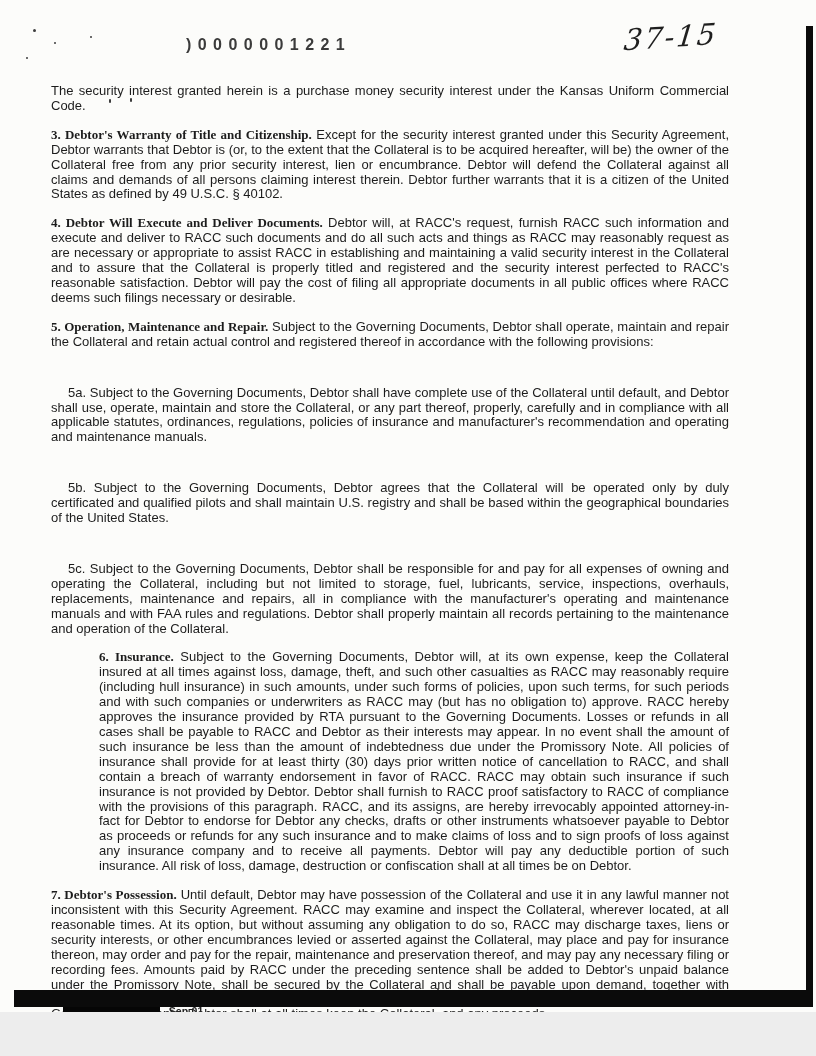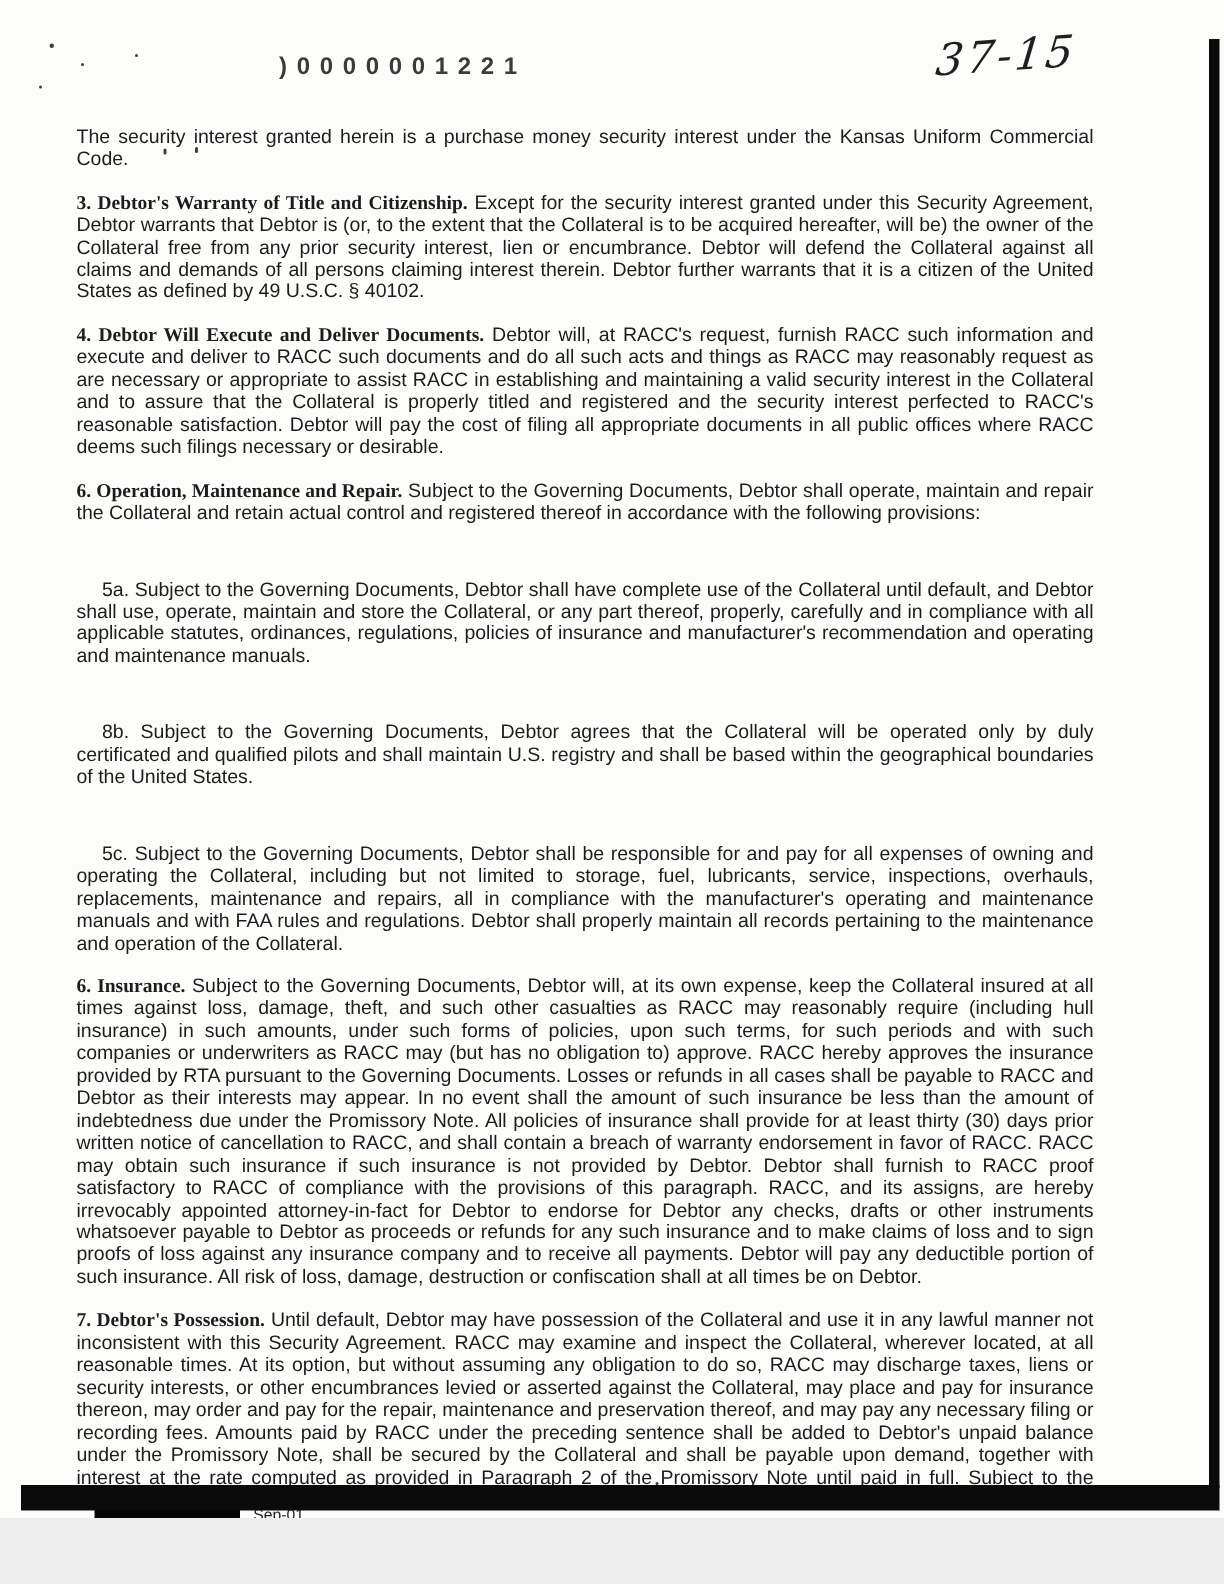--- a/index.html
+++ b/index.html
@@ -22,24 +22,24 @@
     font-size:29px; color:#1f1f1f; letter-spacing:2px;
     transform:rotate(-4deg) skewX(-10deg);
   }
   .content {
     position:absolute; left:51px; top:84px; width:678px;
     font-size:13px; line-height:14.9px; text-align:justify;
   }
   .para { margin-bottom:14px; }
   .para b { font-weight:bold;font-family:Liberation Serif, serif; }
   .sub { text-indent:17px;margin-top:36px; }
-  .mt-lg { margin-top:12px; }
+  .mt-lg { margin-top:12px;margin-left:48px; }
   .footer {
     position:absolute; left:63px; top:1004px;
-    display:flex; align-items:flex-start; font-size:10.5px; color:#222;
+    display:flex; align-items:flex-end; font-size:10.5px; color:#222;font-weight:bold;
   }
   .redaction { width:97px; height:13px; background:#060606; margin-right:3px; }
   .edge-right {
     position:absolute; right:3px; top:26px; bottom:20px;
     width:7px; background:#0b0b0b;
   }
   .edge-bottom {
     position:absolute; left:14px; right:3px; bottom:5px;
     height:17px; background:#0b0b0b;
   }
@@ -61,25 +61,25 @@
   <div class="handwritten">37-15</div>
 
   <div class="content">
 
     <p class="para"><span>The security interest granted herein is a purchase money security interest under the Kansas Uniform Commercial Code.</span></p>
 
     <p class="para"><b>3. Debtor's Warranty of Title and Citizenship.</b> <span>Except for the security interest granted under this Security Agreement, Debtor warrants that Debtor is (or, to the extent that the Collateral is to be acquired hereafter, will be) the owner of the Collateral free from any prior security interest, lien or encumbrance. Debtor will defend the Collateral against all claims and demands of all persons claiming interest therein. Debtor further warrants that it is a citizen of the United States as defined by 49 U.S.C. § 40102.</span></p>
 
     <p class="para"><b>4. Debtor Will Execute and Deliver Documents.</b> <span>Debtor will, at RACC's request, furnish RACC such information and execute and deliver to RACC such documents and do all such acts and things as RACC may reasonably request as are necessary or appropriate to assist RACC in establishing and maintaining a valid security interest in the Collateral and to assure that the Collateral is properly titled and registered and the security interest perfected to RACC's reasonable satisfaction. Debtor will pay the cost of filing all appropriate documents in all public offices where RACC deems such filings necessary or desirable.</span></p>
 
-    <p class="para"><b>6. Operation, Maintenance and Repair.</b> <span>Subject to the Governing Documents, Debtor shall operate, maintain and repair the Collateral and retain actual control and registered thereof in accordance with the following provisions:</span></p>
+    <p class="para"><b>5. Operation, Maintenance and Repair.</b> <span>Subject to the Governing Documents, Debtor shall operate, maintain and repair the Collateral and retain actual control and registered thereof in accordance with the following provisions:</span></p>
 
     <p class="para sub"><span>5a. Subject to the Governing Documents, Debtor shall have complete use of the Collateral until default, and Debtor shall use, operate, maintain and store the Collateral, or any part thereof, properly, carefully and in compliance with all applicable statutes, ordinances, regulations, policies of insurance and manufacturer's recommendation and operating and maintenance manuals.</span></p>
 
-    <p class="para sub"><span>8b. Subject to the Governing Documents, Debtor agrees that the Collateral will be operated only by duly certificated and qualified pilots and shall maintain U.S. registry and shall be based within the geographical boundaries of the United States.</span></p>
+    <p class="para sub"><span>5b. Subject to the Governing Documents, Debtor agrees that the Collateral will be operated only by duly certificated and qualified pilots and shall maintain U.S. registry and shall be based within the geographical boundaries of the United States.</span></p>
 
     <p class="para sub"><span>5c. Subject to the Governing Documents, Debtor shall be responsible for and pay for all expenses of owning and operating the Collateral, including but not limited to storage, fuel, lubricants, service, inspections, overhauls, replacements, maintenance and repairs, all in compliance with the manufacturer's operating and maintenance manuals and with FAA rules and regulations. Debtor shall properly maintain all records pertaining to the maintenance and operation of the Collateral.</span></p>
 
     <p class="para mt-lg"><b>6. Insurance.</b> <span>Subject to the Governing Documents, Debtor will, at its own expense, keep the Collateral insured at all times against loss, damage, theft, and such other casualties as RACC may reasonably require (including hull insurance) in such amounts, under such forms of policies, upon such terms, for such periods and with such companies or underwriters as RACC may (but has no obligation to) approve. RACC hereby approves the insurance provided by RTA pursuant to the Governing Documents. Losses or refunds in all cases shall be payable to RACC and Debtor as their interests may appear. In no event shall the amount of such insurance be less than the amount of indebtedness due under the Promissory Note. All policies of insurance shall provide for at least thirty (30) days prior written notice of cancellation to RACC, and shall contain a breach of warranty endorsement in favor of RACC. RACC may obtain such insurance if such insurance is not provided by Debtor. Debtor shall furnish to RACC proof satisfactory to RACC of compliance with the provisions of this paragraph. RACC, and its assigns, are hereby irrevocably appointed attorney-in-fact for Debtor to endorse for Debtor any checks, drafts or other instruments whatsoever payable to Debtor as proceeds or refunds for any such insurance and to make claims of loss and to sign proofs of loss against any insurance company and to receive all payments. Debtor will pay any deductible portion of such insurance. All risk of loss, damage, destruction or confiscation shall at all times be on Debtor.</span></p>
 
     <p class="para"><b>7. Debtor's Possession.</b> <span>Until default, Debtor may have possession of the Collateral and use it in any lawful manner not inconsistent with this Security Agreement. RACC may examine and inspect the Collateral, wherever located, at all reasonable times. At its option, but without assuming any obligation to do so, RACC may discharge taxes, liens or security interests, or other encumbrances levied or asserted against the Collateral, may place and pay for insurance thereon, may order and pay for the repair, maintenance and preservation thereof, and may pay any necessary filing or recording fees. Amounts paid by RACC under the preceding sentence shall be added to Debtor's unpaid balance under the Promissory Note, shall be secured by the Collateral and shall be payable upon demand, together with interest at the rate computed as provided in Paragraph 2 of the Promissory Note until paid in full. Subject to the Governing Documents, Debtor shall at all times keep the Collateral, and any proceeds</span></p>
 
   </div>
 
   <div class="footer">

